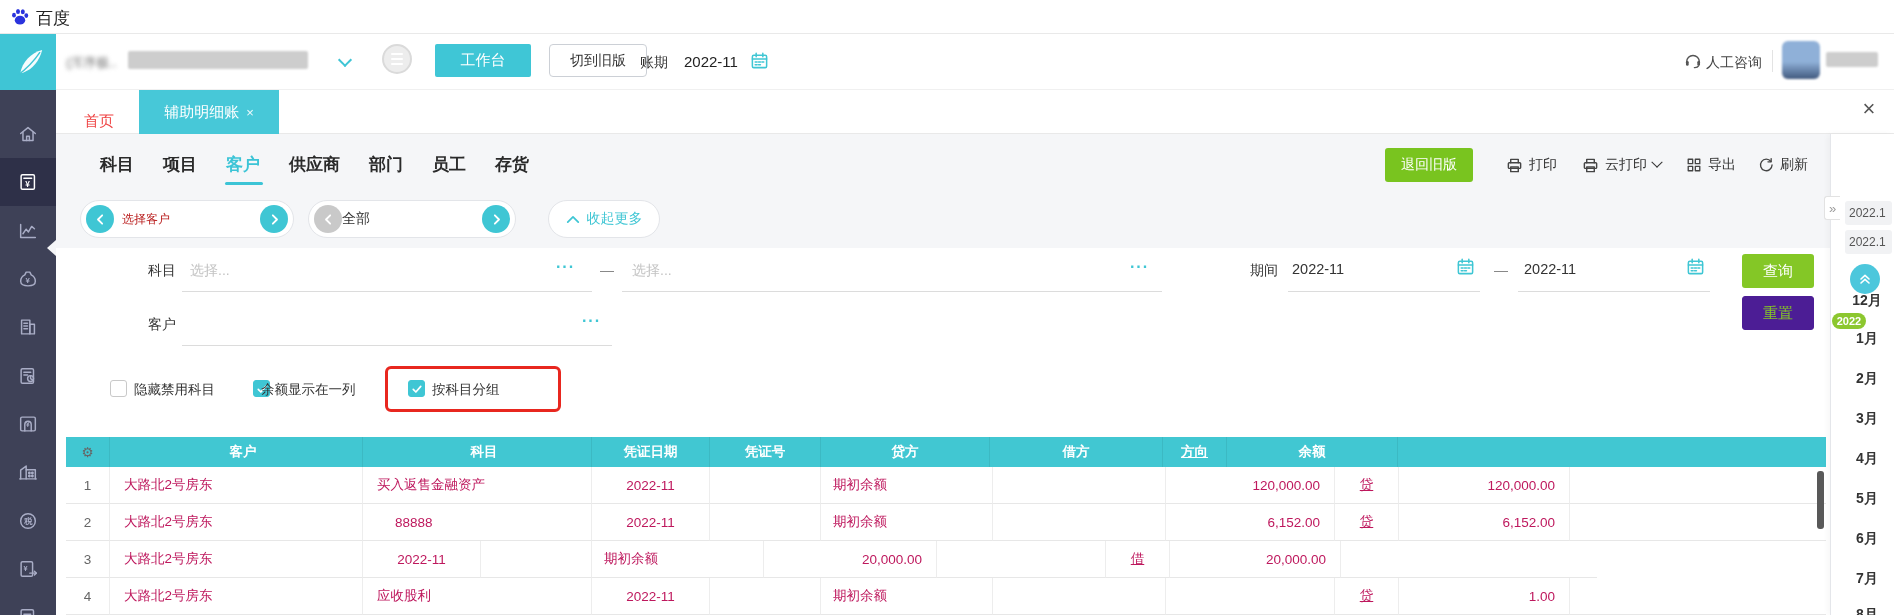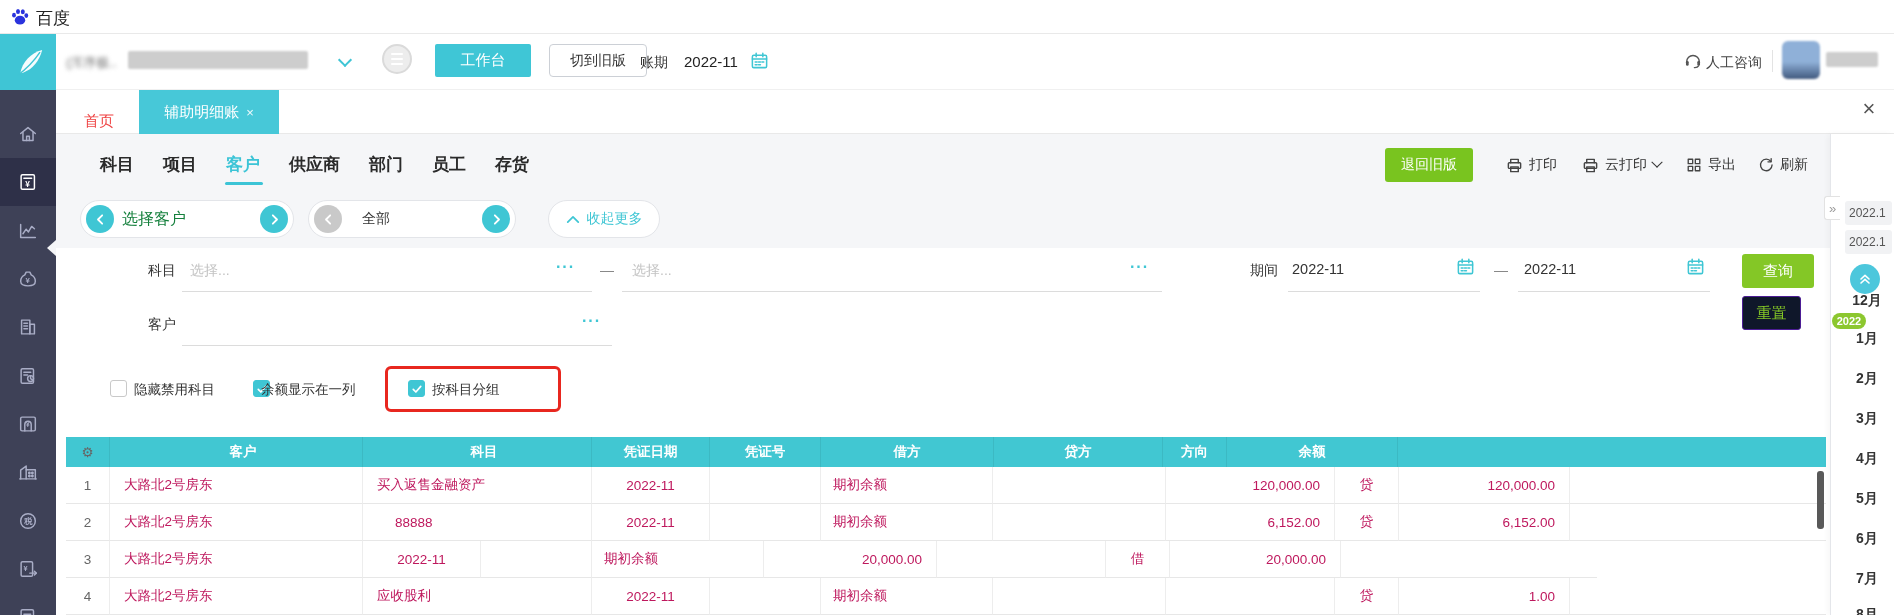--- a/index.html
+++ b/index.html
@@ -57,34 +57,34 @@
   .btn-green { background:#79c41f; color:#fff; border:none; border-radius:3px; font-size:14px; }
   .tool-group { display:flex; align-items:center; gap:6px; font-size:14px; color:#333; }
   .tool-group svg { stroke:#444; fill:none; stroke-width:1.5; stroke-linecap:round; stroke-linejoin:round; }
   .mini-chev { width:8px; height:8px; border-right:1.5px solid #333; border-bottom:1.5px solid #333; transform:rotate(45deg) translate(-2px,-2px); }
 
   
   .pill { position:absolute; top:200px; height:38px; background:#fff; border:1px solid #e3e5e9; border-radius:19px; display:flex; align-items:center; }
   .circ { width:28px; height:28px; border-radius:50%; background:#3fc6d4; display:flex; align-items:center; justify-content:center; flex:none; }
   .circ.gray { background:#c9c9c9; }
   .circ svg { stroke:#fff; fill:none; stroke-width:2.2; stroke-linecap:round; stroke-linejoin:round; }
-  .pill-ph { font-size:16px; color:#15803d; }
+  .pill-ph { font-size:12px; color:#b91c1c; }
   .pill-val { font-size:14px; color:#333; }
   .collapse-pill { color:#3fc6d4; font-size:14px; gap:7px; justify-content:center; }
   .collapse-pill svg { stroke:#3fc6d4; fill:none; stroke-width:2; stroke-linecap:round; stroke-linejoin:round; }
 
   
   .f-label { font-size:14px; color:#333; }
   .f-ph { font-size:14px; color:#c3c3c3; }
   .f-val { font-size:14.5px; color:#333; }
   .u-line { height:1px; background:#dcdcdc; }
   .dots { color:#3fc6d4; font-size:16px; font-weight:bold; letter-spacing:1px; }
   .dash { color:#888; font-size:14px; }
   .btn-query { left:1742px; top:254px; width:72px; height:34px; background:#84c726; color:#fff; border:none; border-radius:3px; font-size:15px; }
-  .btn-reset { left:1742px; top:296px; width:59px; height:34px; background:#0f172a; color:#84c726; border:1px solid #4c1d95; border-radius:3px; font-size:15px; }
+  .btn-reset { left:1742px; top:296px; width:72px; height:34px; background:#4c1d95; color:#84c726; border:1px solid #4c1d95; border-radius:3px; font-size:15px; }
   .cal-ic { stroke:#3fc6d4; fill:none; stroke-width:1.6; stroke-linecap:round; }
 
   
   .cb-box { width:17px; height:17px; border-radius:3px; border:1.5px solid #c9c9c9; background:#fff; }
   .cb-box.on { background:#3fc6d4; border-color:#3fc6d4; display:flex; align-items:center; justify-content:center; }
   .cb-box svg { stroke:#fff; fill:none; stroke-width:2.2; stroke-linecap:round; stroke-linejoin:round; }
   .cb-label { font-size:13.5px; color:#333; }
   .highlight-box { left:385px; top:366px; width:176px; height:46px; border:3px solid #e8271f; border-radius:6px; }
 
   
@@ -94,21 +94,21 @@
   .trow { display:flex; height:37px; background:#fff; }
   .td { display:flex; align-items:center; font-size:13.5px; color:#be185d; border-right:1px solid #ededed; border-bottom:1px solid #e7e7e7; }
   .c0{width:44px;justify-content:center;color:#666;}
   .c1{width:253px;padding-left:14px;}
   .c2{width:229px;padding-left:14px;}
   .c3{width:118px;justify-content:center;}
   .c4{width:111px;}
   .c5{width:172px;padding-left:12px;}
   .c6{width:173px;justify-content:flex-end;padding-right:14px;}
   .c7{width:169px;justify-content:flex-end;padding-right:14px;}
-  .c8{width:64px;justify-content:center;}
+  .c8{width:64px;justify-content:center;text-decoration:underline;}
   .c9{width:171px;justify-content:flex-end;padding-right:14px;}
   .c10{width:256px;border-right:none;}
   .scroll-thumb { left:1817px; top:471px; width:7px; height:58px; background:#585858; border-radius:3px; }
 
   
   .panel-div { left:1830px; top:134px; width:1px; height:481px; background:#e4e6ea; }
   .right-panel { left:1831px; top:134px; width:63px; height:481px; background:#fff; box-shadow:-3px 0 6px rgba(0,0,0,0.04); }
   .chip { position:absolute; left:1845px; width:47px; height:24px; background:#f1f2f4; border-radius:3px; font-size:12px; color:#555; display:flex; align-items:center; padding-left:4px; overflow:hidden; white-space:nowrap; }
   .expand-handle { left:1824px; top:196px; width:16px; height:24px; background:#fff; border:1px solid #e2e2e2; border-right:none; border-radius:3px 0 0 3px; color:#9a9a9a; font-size:13px; display:flex; align-items:center; justify-content:center; }
   .up-circle { left:1850px; top:264px; width:30px; height:30px; border-radius:50%; background:#4cc7dc; display:flex; align-items:center; justify-content:center; }
@@ -325,21 +325,21 @@
         <polyline points="7,4 12,9 7,14"></polyline>
       </svg>
     </span>
 </div>
 <div class="pill" style="left:308px;width:208px;justify-content:space-between;padding:0 5px">
   <span class="circ gray">
       <svg width="15" height="15" viewBox="0 0 18 18">
         <polyline points="11,4 6,9 11,14"></polyline>
       </svg>
     </span>
-  <span class="pill-val" style="flex:1;padding-left:20px">全部</span>
+  <span class="pill-val" style="flex:1;padding-left:0">全部</span>
   <span class="circ">
       <svg width="15" height="15" viewBox="0 0 18 18">
         <polyline points="7,4 12,9 7,14"></polyline>
       </svg>
     </span>
 </div>
 <div class="pill collapse-pill" style="left:548px;width:112px">
   <svg width="14" height="9" viewBox="0 0 16 10">
       <polyline points="2,8 8,2 14,8"></polyline>
     </svg>
@@ -406,22 +406,22 @@
 <span class="abs cb-label" style="left:432px;top:381px">按科目分组</span>
 <div class="abs highlight-box"></div>
 
 <div class="abs tbl">
   <div class="thead">
     <div class="th c0">⚙</div>
     <div class="th c1">客户</div>
     <div class="th c2">科目</div>
     <div class="th c3">凭证日期</div>
     <div class="th c4" style="justify-content:center">凭证号</div>
+    <div class="th c7" style="justify-content:center;padding-right:0">贷方</div>
     <div class="th c6" style="justify-content:center;padding-right:0">借方</div>
-    <div class="th c7" style="justify-content:center;padding-right:0">贷方</div>
     <div class="th c8">方向</div>
     <div class="th c9" style="justify-content:center;padding-right:0">余额</div>
     <div class="th c10"></div>
   </div>
   <div class="trow">
     <div class="td c0">1</div>
     <div class="td c1">大路北2号房东</div>
     <div class="td c2">买入返售金融资产</div>
     <div class="td c3">2022-11</div>
     <div class="td c4"></div>

